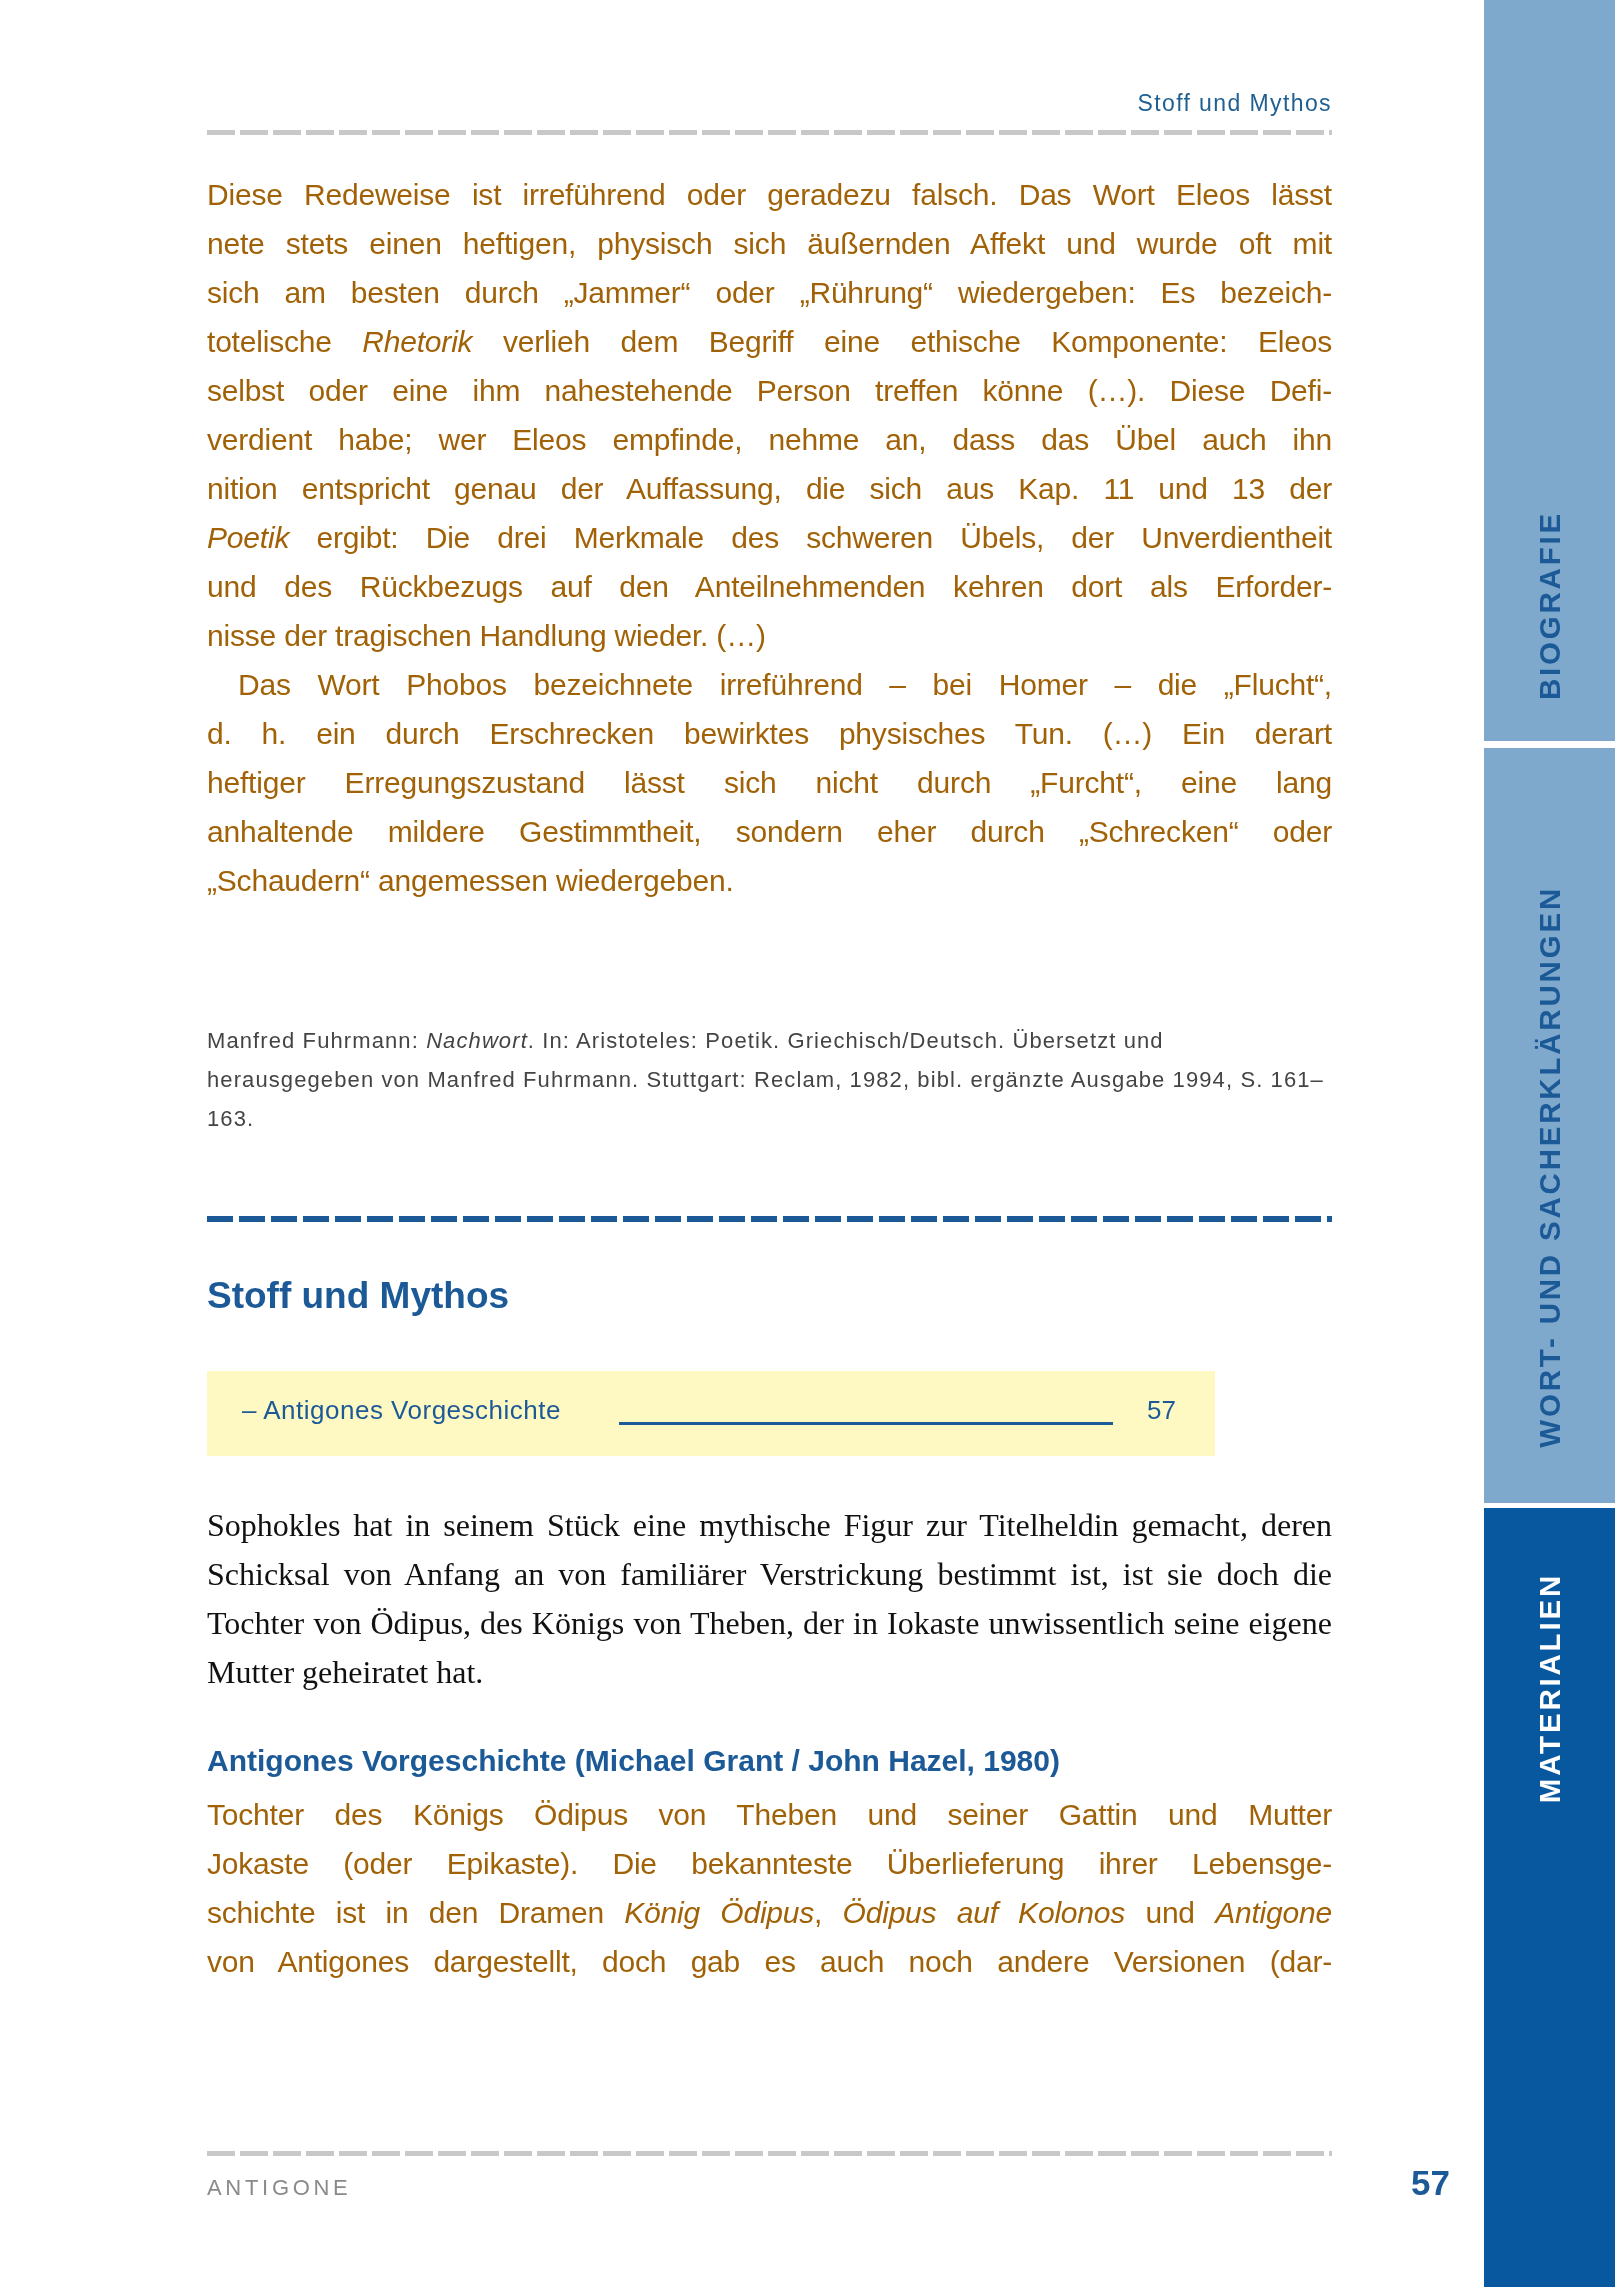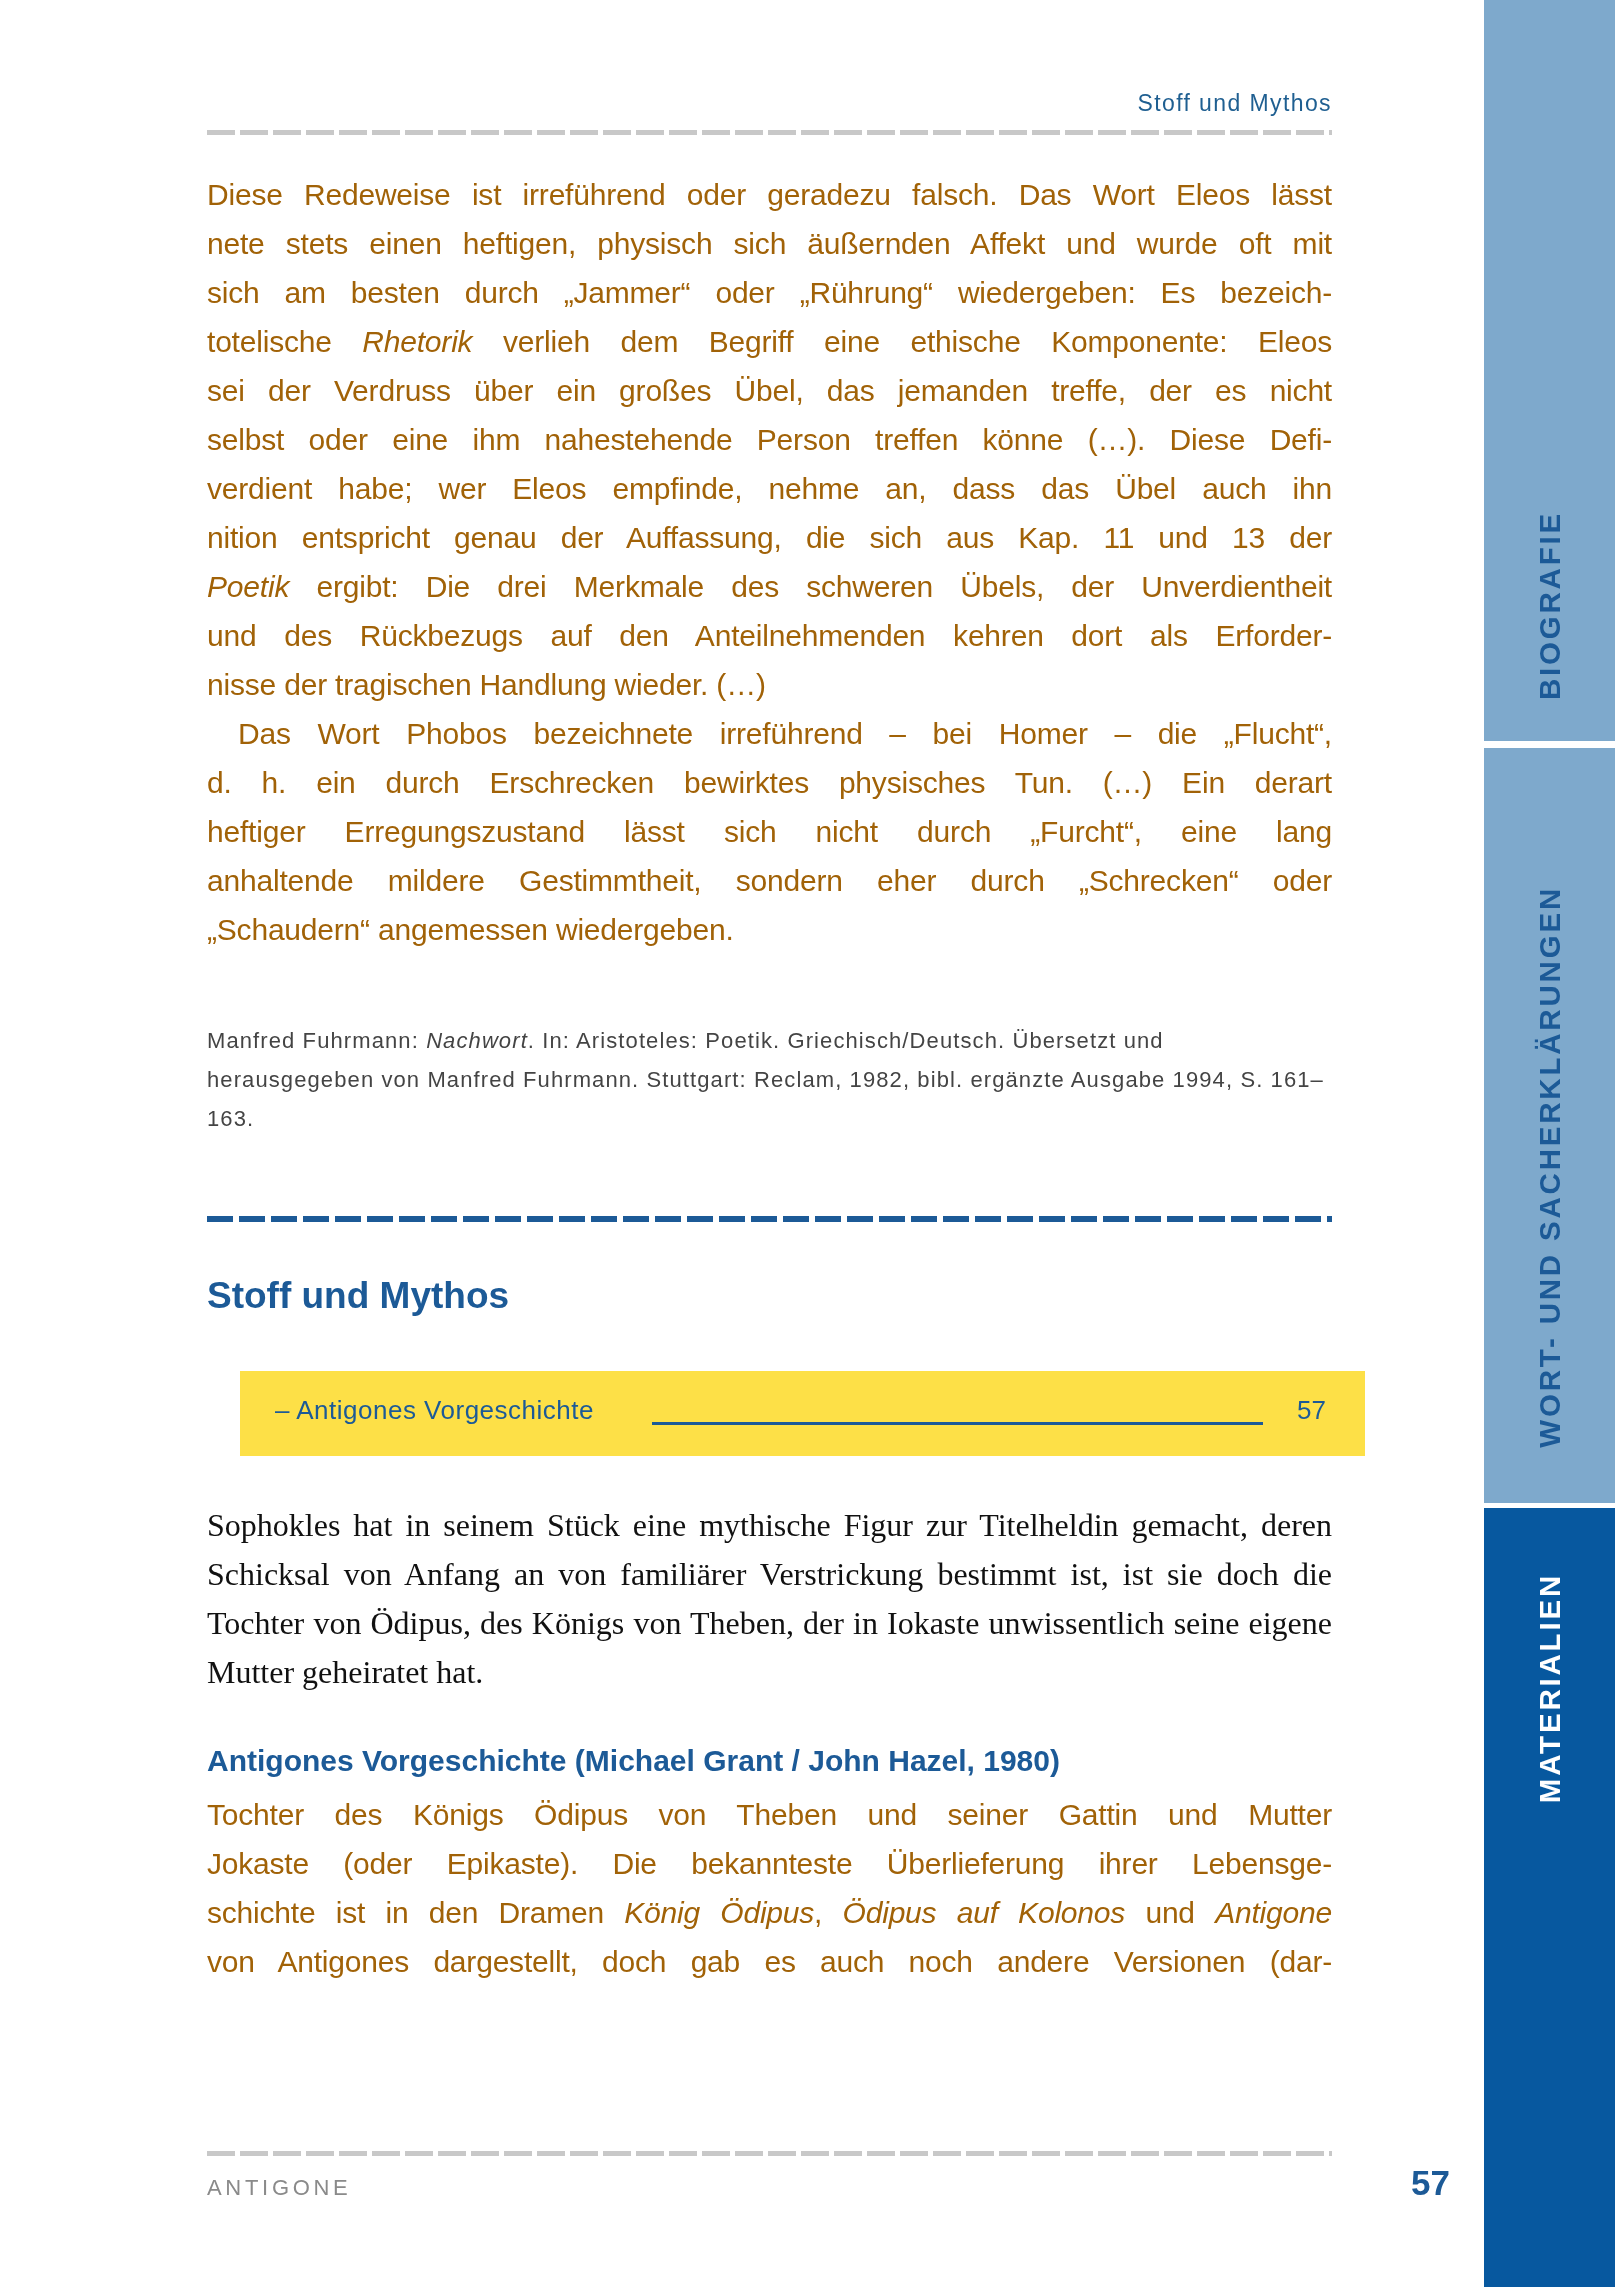--- a/index.html
+++ b/index.html
@@ -29,21 +29,21 @@
   }
   .indent { text-indent: 31px; }
   .citation {
     left: 207px; width: 1125px; top: 1021px;
     font-size: 22px; line-height: 39px; color: #444; letter-spacing: 1.1px;
   }
   .section-title {
     left: 207px; top: 1275px; font-size: 37px; font-weight: bold; color: #1c5a97;
   }
   .toc-box {
-    left: 207px; top: 1371px; width: 1125px; height: 85px; background: #fde047; margin-left: 33px;
+    left: 207px; top: 1371px; width: 1008px; height: 85px; background: #fef9c3;
   }
   .toc-label {
     position: absolute; left: 35px; top: 24px; font-size: 26px; color: #1c5a97; letter-spacing: 0.5px;
   }
   .toc-leader {
     position: absolute; left: 412px; right: 102px; top: 51px; height: 2.8px; background: #1c5a97;
   }
   .toc-page {
     position: absolute; right: 39px; top: 24px; font-size: 26px; color: #1c5a97;
   }
@@ -80,21 +80,20 @@
 
 <div class="abs running-head">Stoff und Mythos</div>
 <div class="abs dash-grey" style="left:207px; top:130px; width:1125px;"></div>
 
 <div class="abs body-sans" style="left:207px; top:170px; width:1125px;">
   <div>
     <div style="text-align-last:justify">Diese Redeweise ist irreführend oder geradezu falsch. Das Wort Eleos lässt</div>
     <div style="text-align-last:justify">nete stets einen heftigen, physisch sich äußernden Affekt und wurde oft mit</div>
     <div style="text-align-last:justify">sich am besten durch „Jammer“ oder „Rührung“ wiedergeben: Es bezeich-</div>
     <div style="text-align-last:justify">totelische <em>Rhetorik</em> verlieh dem Begriff eine ethische Komponente: Eleos</div>
-    <div style="text-align-last:justify">sei der Verdruss über ein großes Übel, das jemanden treffe, der es nicht</div>
     <div style="text-align-last:justify">selbst oder eine ihm nahestehende Person treffen könne (…). Diese Defi-</div>
     <div style="text-align-last:justify">verdient habe; wer Eleos empfinde, nehme an, dass das Übel auch ihn</div>
     <div style="text-align-last:justify">nition entspricht genau der Auffassung, die sich aus Kap. 11 und 13 der</div>
     <div style="text-align-last:justify"><em>Poetik</em> ergibt: Die drei Merkmale des schweren Übels, der Unverdientheit</div>
     <div style="text-align-last:justify">und des Rückbezugs auf den Anteilnehmenden kehren dort als Erforder-</div>
     <div>nisse der tragischen Handlung wieder. (…)</div>
   </div>
   <div>
     <div class="indent" style="text-align-last:justify">Das Wort Phobos bezeichnete irreführend – bei Homer – die „Flucht“,</div>
     <div style="text-align-last:justify">d. h. ein durch Erschrecken bewirktes physisches Tun. (…) Ein derart</div>

